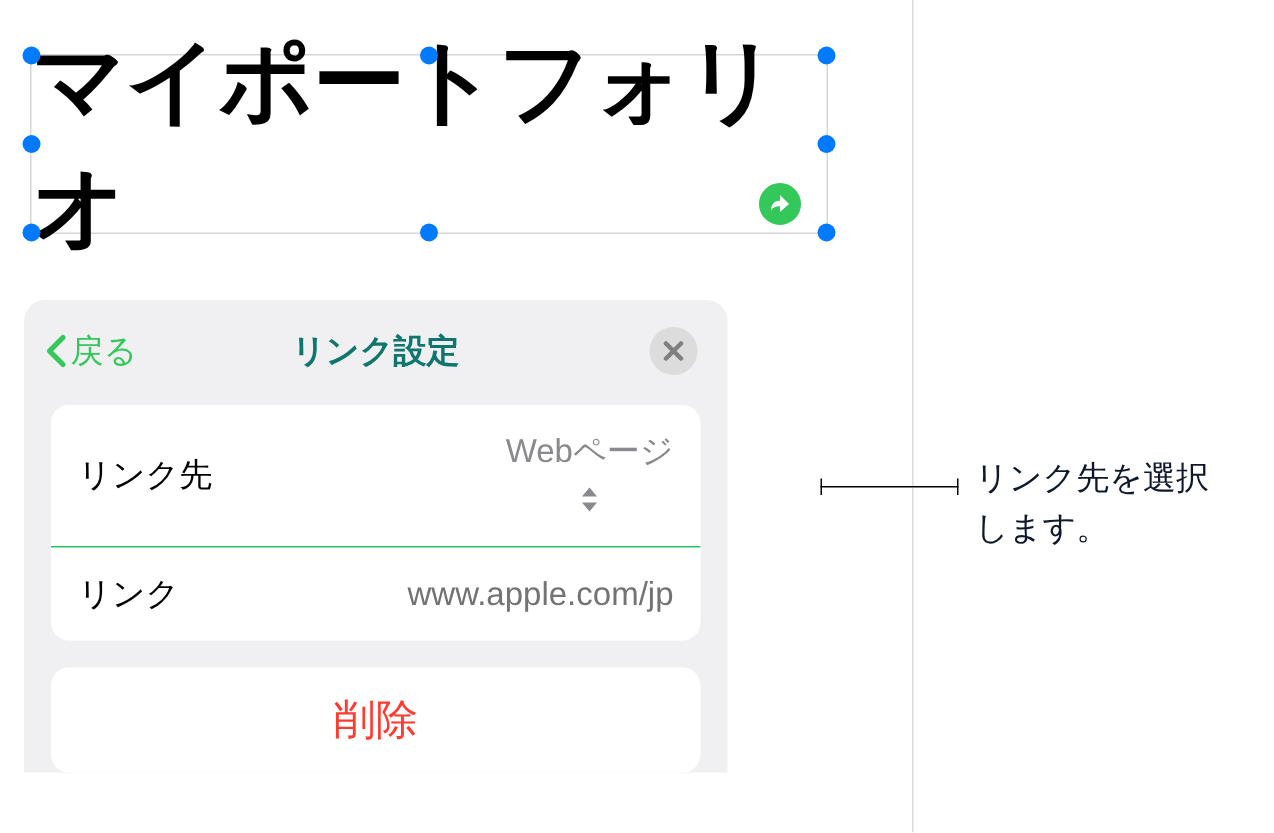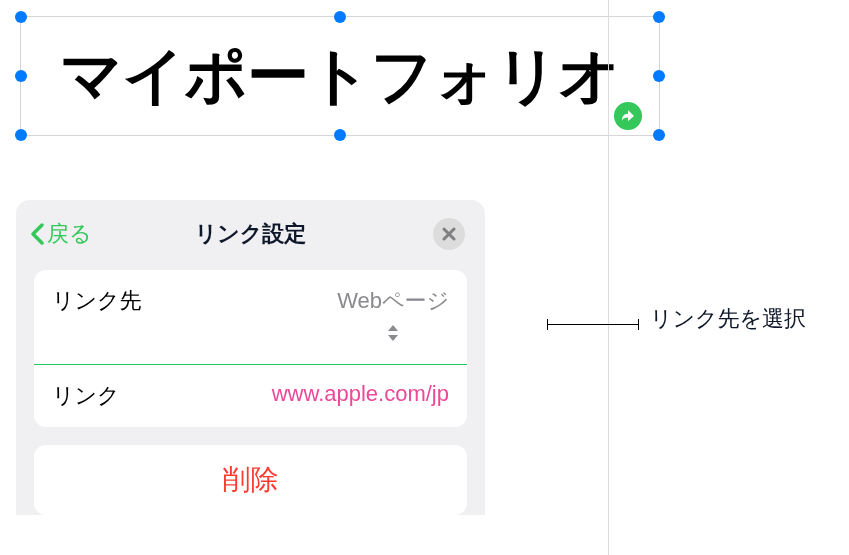--- a/index.html
+++ b/index.html
@@ -13,22 +13,22 @@
     .left-panel {
       position: absolute;
       left: 0;
       top: 0;
       width: 610px;
       height: 555px;
     }
     .text-box-container {
       position: absolute;
       left: 20px;
-      top: 16px;
-      width: 640px;
+      top: 36px;
+      width: 532px;
       height: 120px;
     }
     .text-box {
       position: relative;
       width: 100%;
       height: 100%;
       border: 0.5px solid #d6d6d6;
       display: flex;
       align-items: center;
       justify-content: center;
@@ -92,21 +92,21 @@
       font-size: 22px;
       cursor: pointer;
     }
     .back-button svg { stroke: #34c759; }
     .popover-title {
       position: absolute;
       left: 50%;
       transform: translateX(-50%);
       font-size: 22px;
       font-weight: 600;
-      color: #0f172a;
+      color: #0f766e;
     }
     .close-button {
       width: 32px;
       height: 32px;
       background: #dcdcdd;
       border-radius: 50%;
       display: flex;
       align-items: center;
       justify-content: center;
       cursor: pointer;
@@ -114,37 +114,38 @@
     .close-button svg { stroke: #7f7f82; }
 
     .form-group {
       background: #fff;
       margin: 6px 18px 18px 18px;
       border-radius: 12px;
       overflow: hidden;
     }
     .form-row {
       display: flex;
+      align-items: center;
       justify-content: space-between;
       padding: 16px 18px;
       font-size: 22px;
     }
     .form-row + .form-row {
       border-top: 1px solid #22c55e;
     }
     .form-label { color: #000; }
     .form-value {
       display: flex;
       align-items: center;
       gap: 6px;
       color: #8a8a8e;
       flex-direction: column;
     }
     .stepper-icon svg { fill: #8a8a8e; }
-    .form-input-value { color: #ec4899; }
+    .form-input-value { color: #737373; }
 
     .delete-group {
       background: #fff;
       margin: 0 18px;
       border-radius: 12px;
     }
     .delete-button {
       text-align: center;
       padding: 16px 0;
       font-size: 28px;
@@ -258,13 +259,14 @@
   </div>
 </div>
 
 <div class="panel-divider"></div>
 
 <div class="callout-tick-left"></div>
 <div class="callout-line"></div>
 <div class="callout-tick-right"></div>
 <div class="callout">
   <span>リンク先を選択</span><br>
+  <span>します。</span>
 </div>
 
 </body></html>

